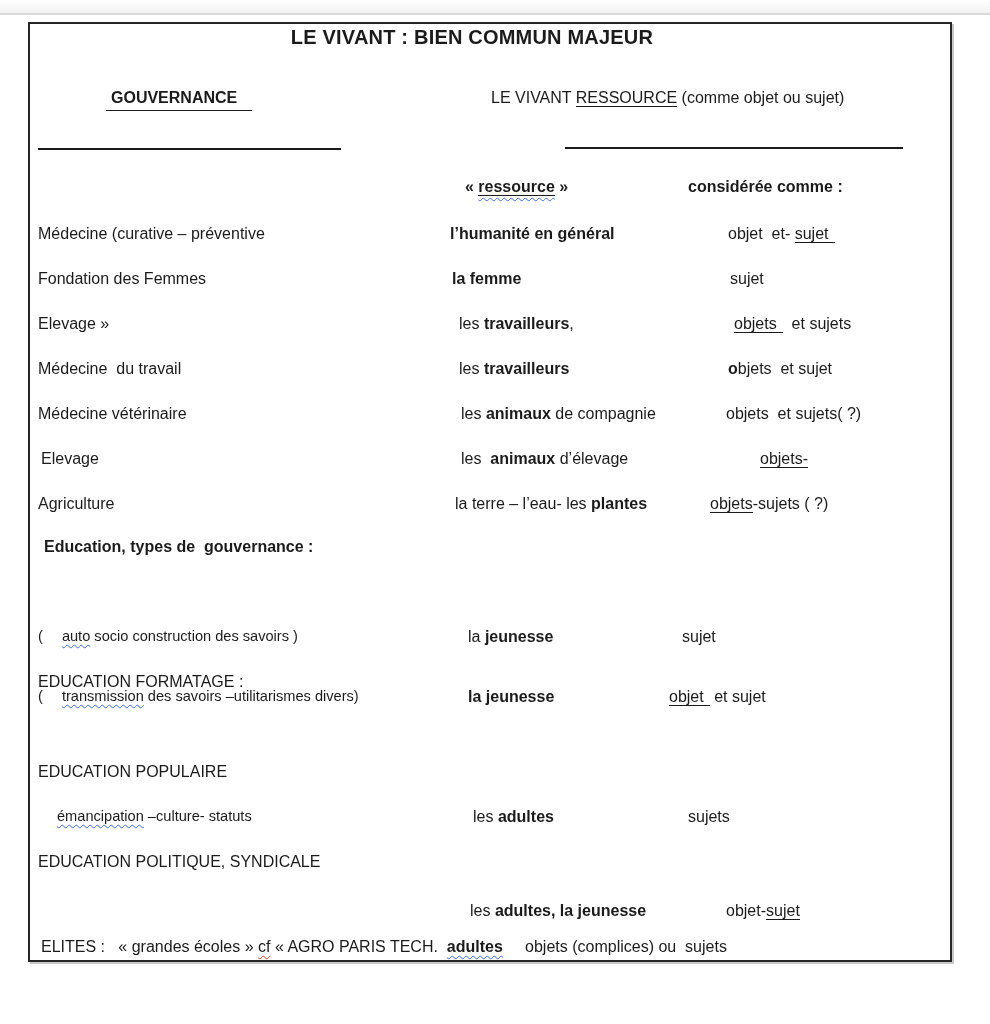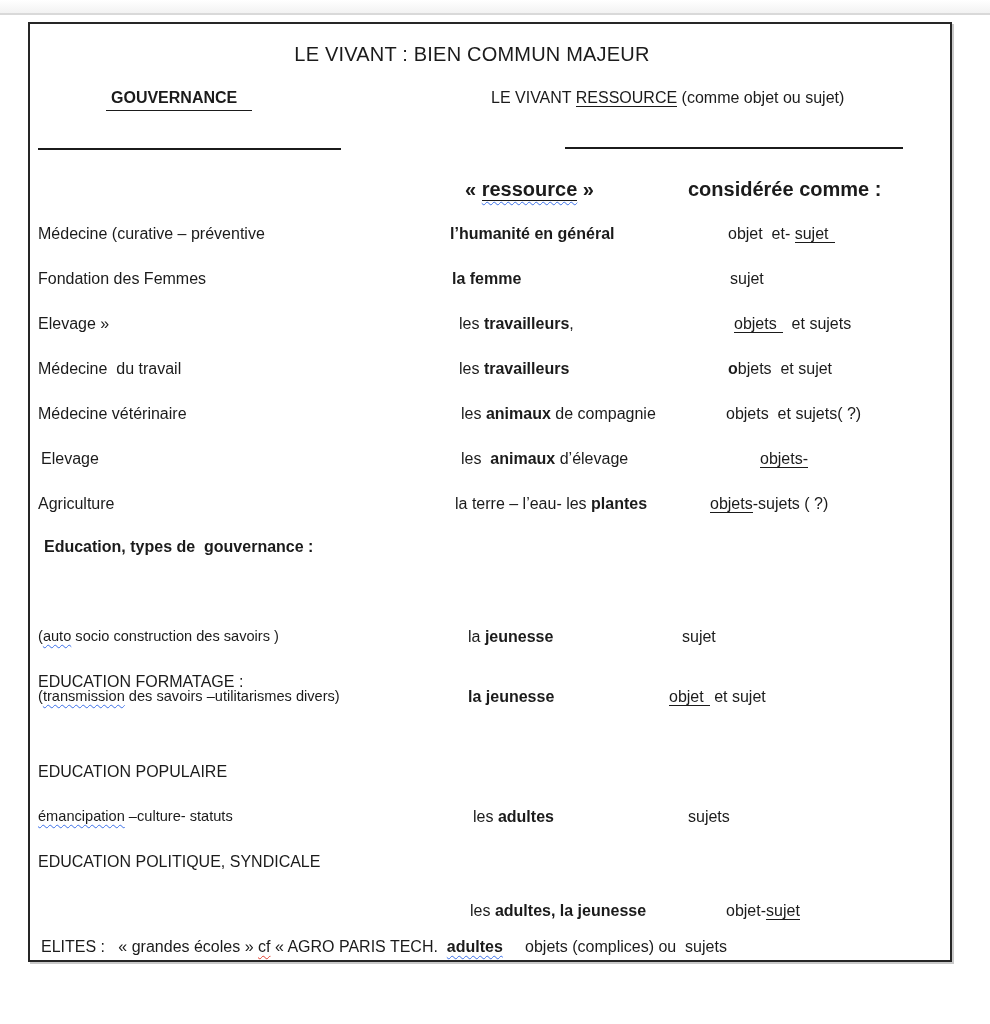--- a/index.html
+++ b/index.html
@@ -12,42 +12,42 @@
     background:linear-gradient(#ffffff,#f2f2f2);
     border-bottom:2px solid #d9d9d9;
   }
   .doc-box{
     position:absolute;left:28px;top:22px;width:920px;height:936px;
     border:2px solid #262626;background:#fff;
     box-shadow:2px 2px 0 #c9c9c9;
   }
   .abs{position:absolute;white-space:pre;}
   .doc-title{
-    top:19px;left:0;width:100%;text-align:center;transform:translateX(-18px);
-    font-weight:normal;font-size:20px;letter-spacing:.2px;
+    top:2px;left:0;width:100%;text-align:center;transform:translateX(-18px);
+    font-weight:bold;font-size:20px;letter-spacing:.2px;
   }
   .hdr{font-size:16px;line-height:20px;}
   .hdr-u{border-bottom:1.5px solid #1b1b1b;}
   .gov{padding:0 15px 2px 5px;font-weight:bold;}
   .hline{position:absolute;height:2px;background:#1b1b1b;}
-  .subhdr{font-weight:bold;font-size:20px;}
+  .subhdr{font-weight:bold;font-size:16px;}
   .res-word{
     border-bottom:1.5px solid #1b1b1b;
     text-decoration:underline wavy #3a6fe8;
     text-decoration-thickness:1px;text-underline-offset:5px;
   }
   .row{position:absolute;left:0;width:100%;height:22px;}
   .cell{position:absolute;white-space:pre;font-size:16px;line-height:21px;}
   .b{font-weight:bold;}
   .u{border-bottom:1.5px solid #1b1b1b;}
   .u.pad{padding-right:6px;}
   .sm{font-size:14.6px;}
   .wavy{
     text-decoration:underline wavy #3a6fe8;
-    text-decoration-thickness:1px;text-underline-offset:3px;
+    text-decoration-thickness:1px;text-underline-offset:3px;margin-left:19px;
   }
   .wavy-red{
     text-decoration:underline wavy #e2402e;
     text-decoration-thickness:1px;text-underline-offset:3px;
   }
   .bold-wavy{
     font-weight:bold;
     text-decoration:underline wavy #3a6fe8;
     text-decoration-thickness:1px;text-underline-offset:3px;
   }

